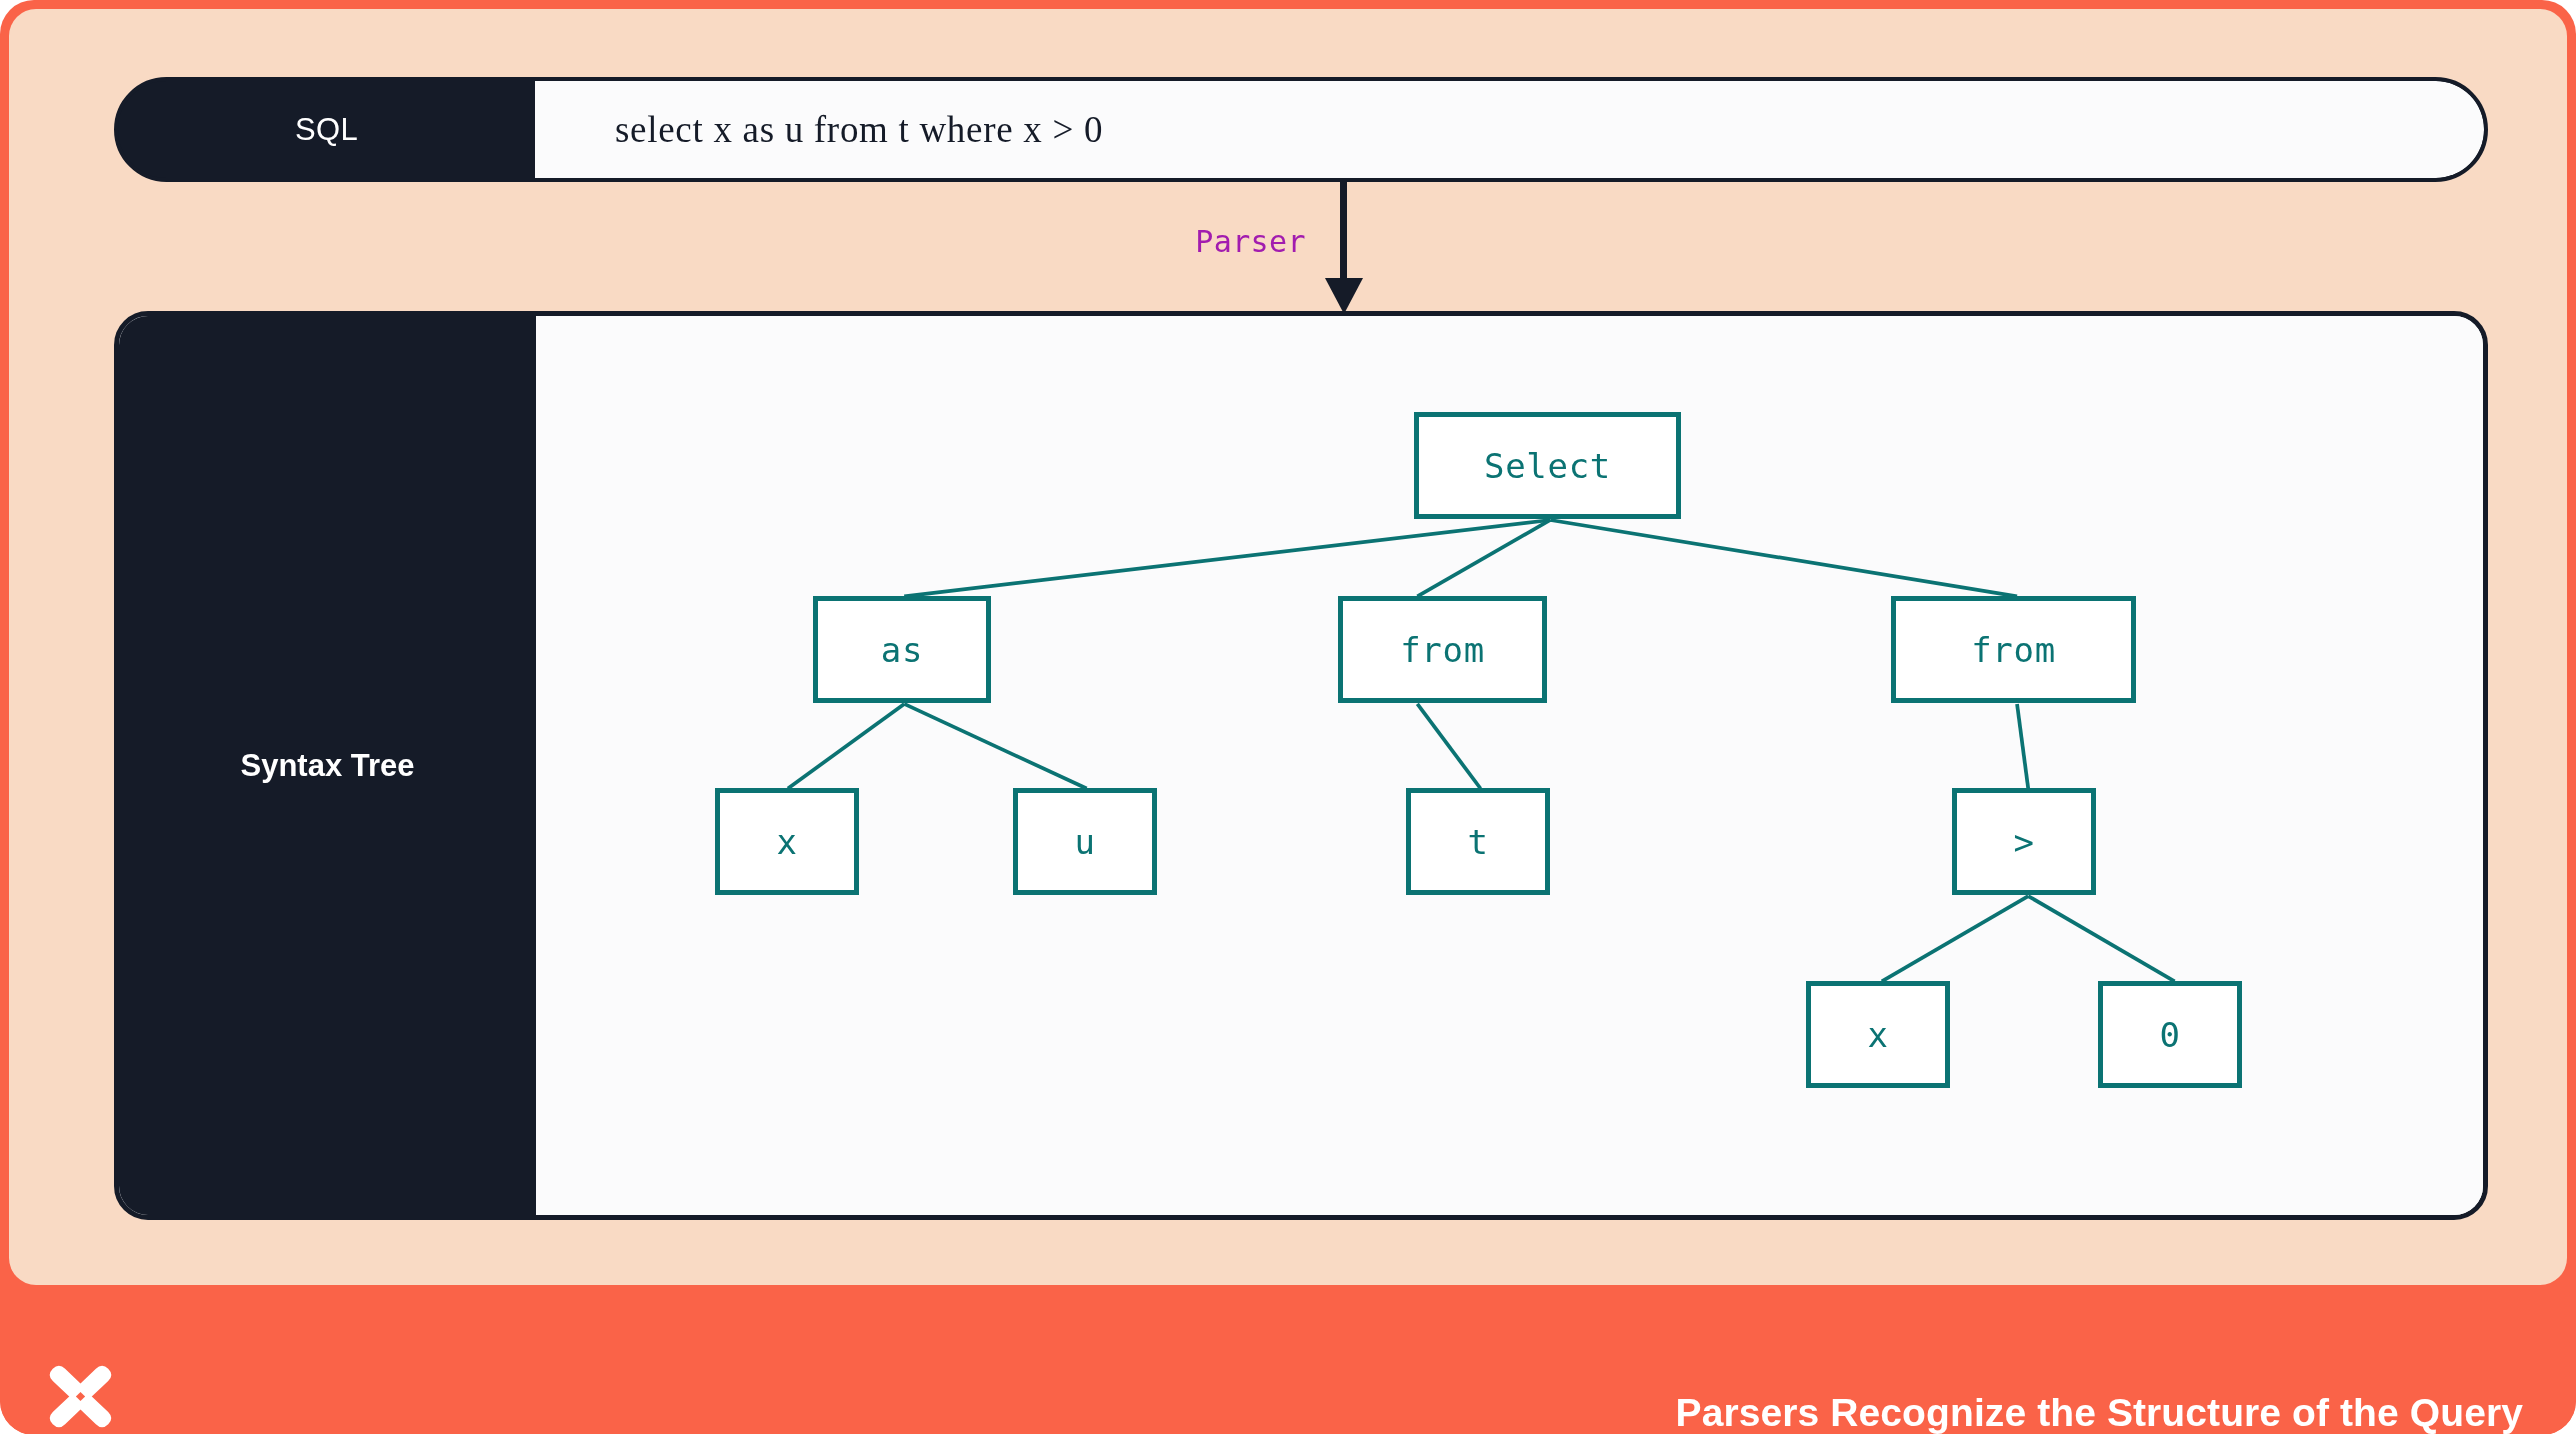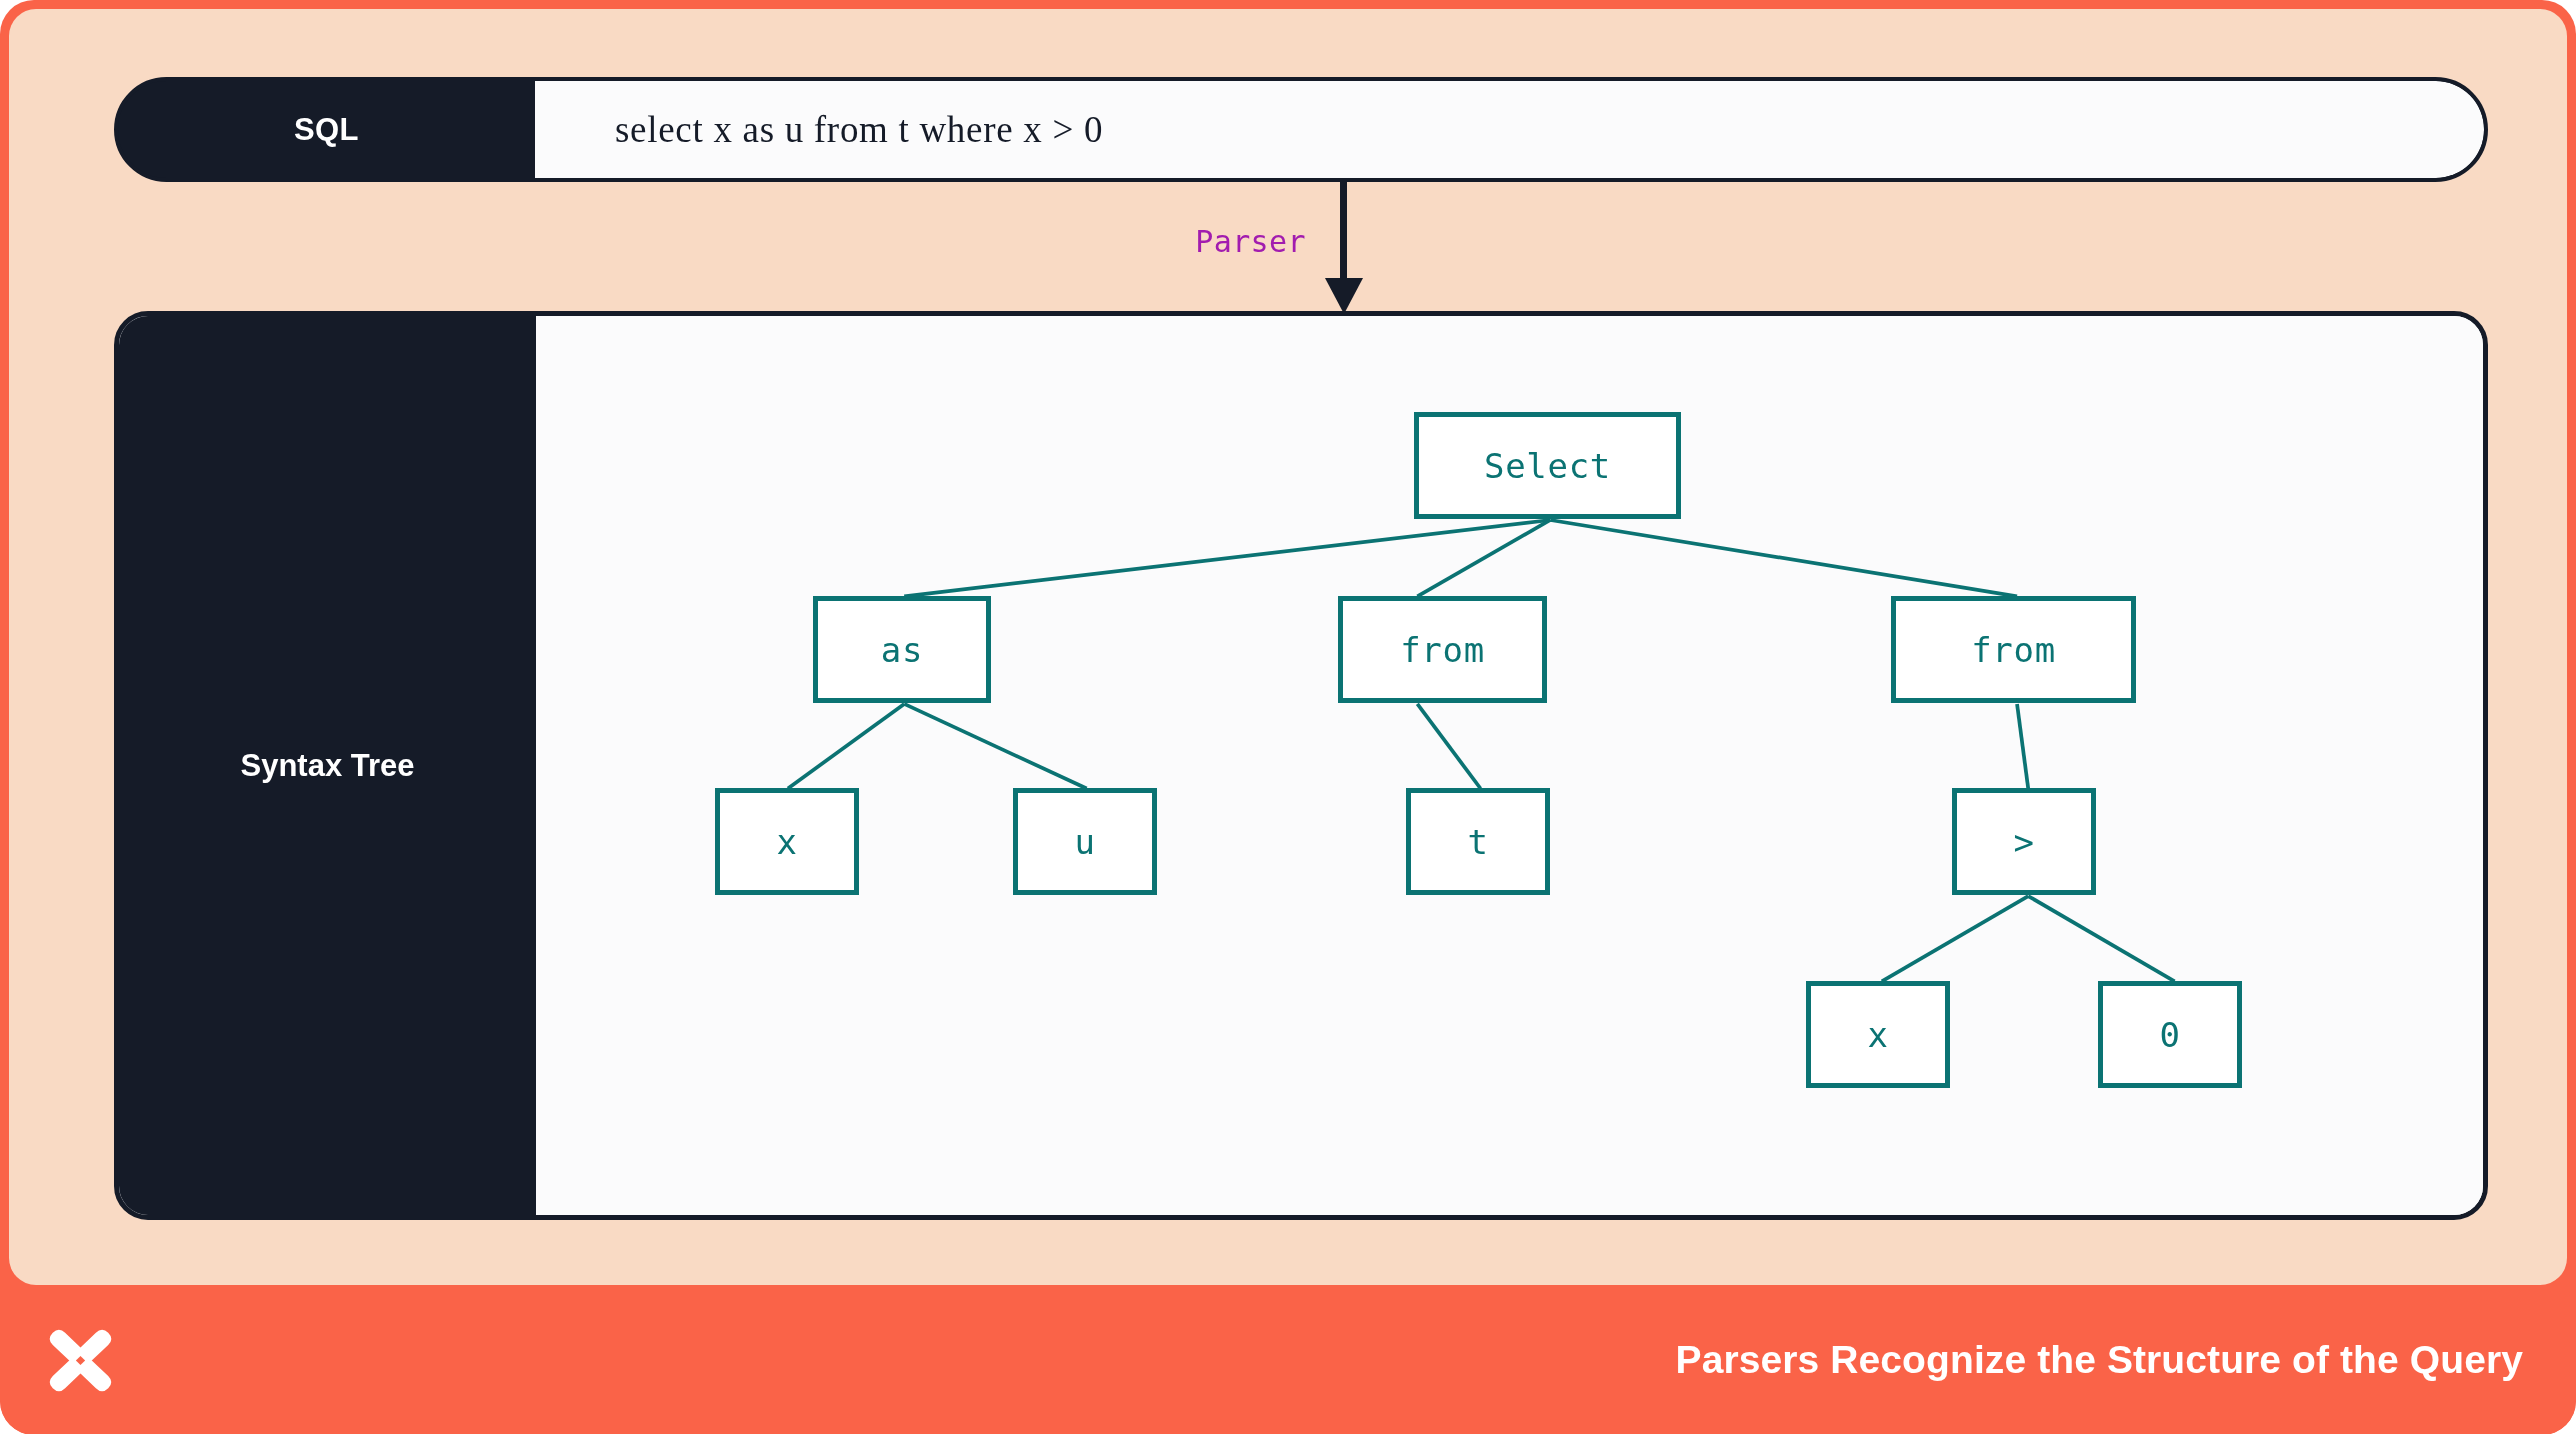--- a/index.html
+++ b/index.html
@@ -55,21 +55,21 @@
   }
   .sql-label {
     width: 417px;
     flex: 0 0 417px;
     display: flex;
     align-items: center;
     justify-content: center;
     color: #FFFFFF;
     font-family: "Liberation Sans", sans-serif;
     font-size: 31px;
-    font-weight: 700;
+    font-weight: 400;
     letter-spacing: 0.4px;
   }
   .sql-value-wrap {
     flex: 1 1 auto;
     background: #FBFBFC;
     border-radius: 0 48px 48px 0;
     display: flex;
     align-items: center;
     padding-left: 80px;
     box-sizing: border-box;
@@ -175,21 +175,21 @@
 
   
   .footer {
     position: absolute;
     left: 0;
     top: 1285px;
     width: 2576px;
     height: 150px;
     background: #FA6348;
     display: flex;
-    align-items: center;
+    align-items: flex-end;
     justify-content: space-between;
     padding: 0 53px 0 42px;
     box-sizing: border-box;
     border-radius: 0 0 34px 34px;
   }
   .footer-logo {
     width: 77px;
     height: 77px;
     flex: 0 0 77px;
     position: relative;

